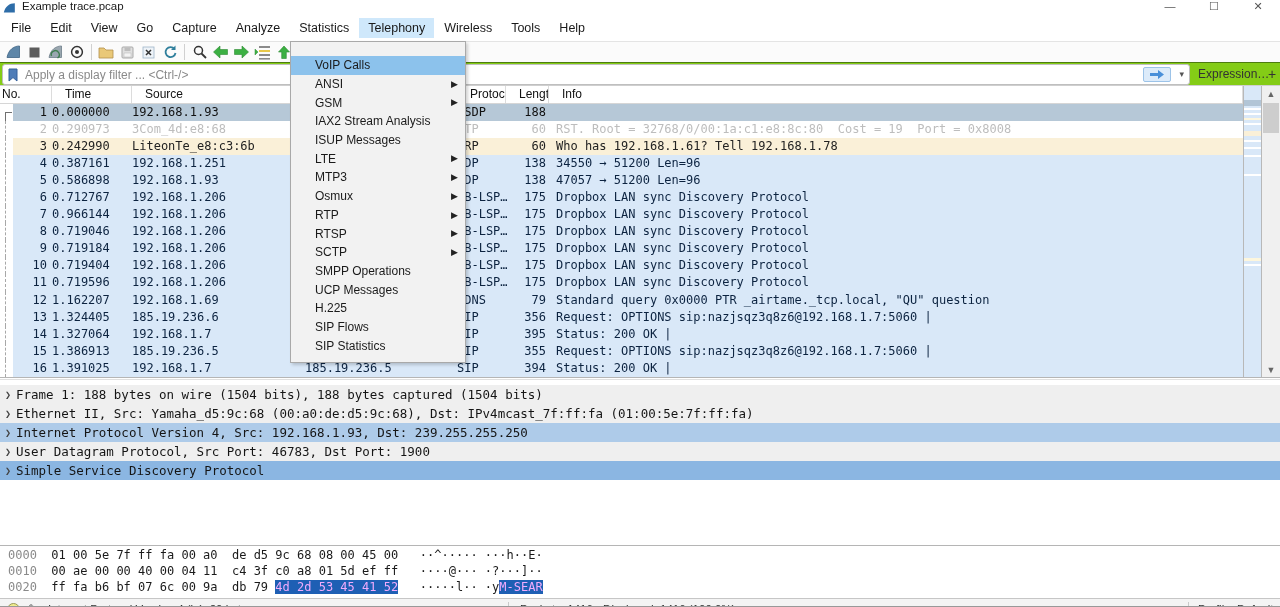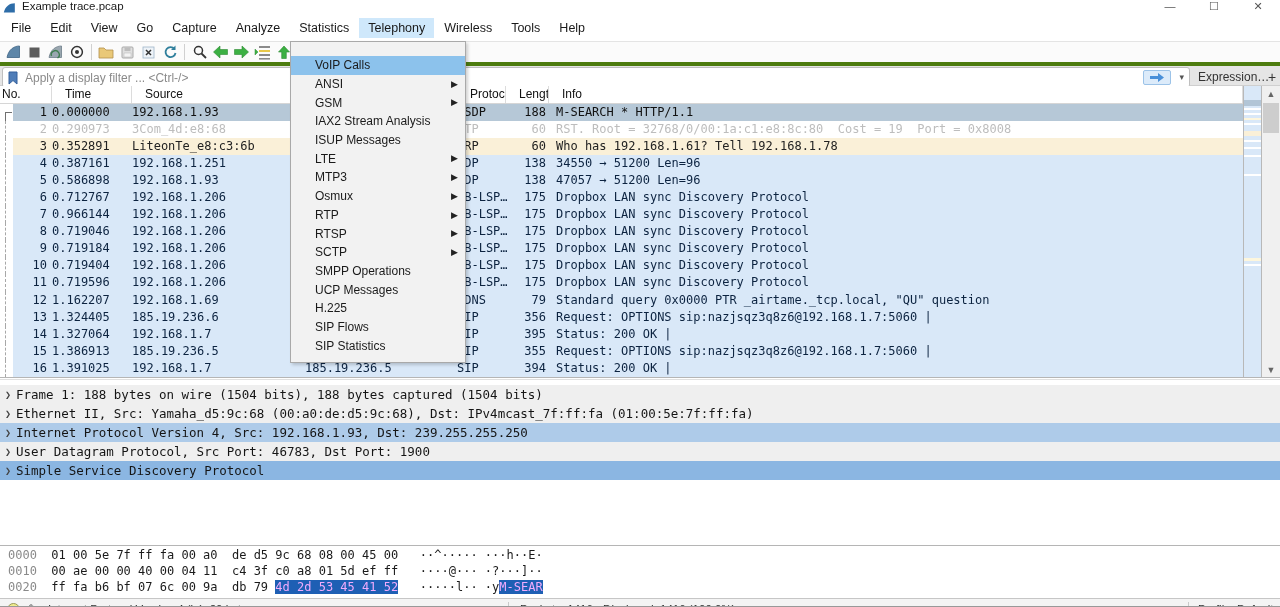--- a/index.html
+++ b/index.html
@@ -17,21 +17,21 @@
   #wincontrols .wc { width:44px; height:15px; text-align:center; font-size:11px; color:#555; line-height:13px; }
   
   #menubar { position:absolute; left:0; top:15px; width:1280px; height:26px; background:#fff; display:flex; align-items:center; padding-left:2px; }
   .mitem { font-size:12.5px; color:#1a1a1a; padding:3px 9px; margin-right:1px; }
   .mitem.active { background:#cfe8fb; }
   
   #toolbar { position:absolute; left:0; top:41px; width:1280px; height:21px; background:#fbfbfb; border-top:1px solid #e4e4e4; display:flex; align-items:center; padding-left:3px; }
   .tbtn { width:21px; height:19px; display:flex; align-items:center; justify-content:center; }
   .tsep { width:1px; height:16px; background:#d0d0d0; margin:0 4px; }
   
-  #filterbar { position:absolute; left:0; top:62px; width:1280px; height:24px; background:#e5e5e5; border-top:4px solid #4d7c0f; border-bottom:1px solid #cfcfcf; }
+  #filterbar { position:absolute; left:0; top:62px; width:1280px; height:24px; background:#84cc16; border-top:1px solid #4d7c0f; border-bottom:1px solid #cfcfcf; }
   #filterbox { position:absolute; left:2px; top:1px; width:1188px; height:21px; background:#fff; border:1px solid #bfbfbf; border-radius:3px; }
   #filterbox input { position:absolute; left:22px; top:1px; width:1110px; height:17px; border:none; outline:none; font-size:12px; color:#444; background:transparent; font-family:"Liberation Sans",sans-serif; }
   #filterbox input::placeholder { color:#8a8a8a; }
   .bookmark { position:absolute; left:4px; top:3px; }
   #applybtn { position:absolute; right:18px; top:2px; width:28px; height:15px; background:#dcebfa; border:1px solid #9cc3e8; border-radius:2px; display:flex; align-items:center; justify-content:center; }
   #applycaret { position:absolute; right:5px; top:4px; font-size:9px; color:#555; }
   #expression { position:absolute; left:1198px; top:4px; font-size:12px; color:#333; }
   #addfilter { position:absolute; left:1268px; top:3px; font-size:14px; color:#333; }
   
   #listpane { position:absolute; left:0; top:86px; width:1280px; height:292px; background:#fff; border-bottom:1px solid #b5b5b5; overflow:hidden; }
@@ -222,23 +222,23 @@
     <div id="listheader">
         <div class="hcell" style="width: 52px; padding-left: 2px;">No.</div>
         <div class="hcell" style="width: 80px;">Time</div>
         <div class="hcell" style="width: 173px;">Source</div>
         <div class="hcell" style="width: 152px;">Destination</div>
         <div class="hcell" style="width: 49px;">Protocol</div>
         <div class="hcell" style="width: 43px;">Length</div>
         <div class="hcell" style="flex: 1 1 0%;">Info</div>
       </div>
     <div id="listrows">
-        <div class="prow sel"><div class="gutter"><div class="corner"></div></div><div class="cells"><div class="c-no">1</div><div class="c-time">0.000000</div><div class="c-src">192.168.1.93</div><div class="c-dst"></div><div class="c-proto">SSDP</div><div class="c-len">188</div><div class="c-info">M-SEARCH * HTTP/1.1</div></div></div>
+        <div class="prow sel"><div class="gutter"><div class="corner"></div></div><div class="cells"><div class="c-no">1</div><div class="c-time">0.000000</div><div class="c-src">192.168.1.93</div><div class="c-dst"></div><div class="c-proto">SSDP</div><div class="c-len">188</div></div></div>
         <div class="prow ignored"><div class="gutter"><div class="dash"></div></div><div class="cells"><div class="c-no">2</div><div class="c-time">0.290973</div><div class="c-src">3Com_4d:e8:68</div><div class="c-dst"></div><div class="c-proto">STP</div><div class="c-len">60</div><div class="c-info">RST. Root = 32768/0/00:1a:c1:e8:8c:80  Cost = 19  Port = 0x8008</div></div></div>
-        <div class="prow arp"><div class="gutter"><div class="dash"></div></div><div class="cells"><div class="c-no">3</div><div class="c-time">0.352891</div><div class="c-src">LiteonTe_e8:c3:6b</div><div class="c-dst"></div><div class="c-proto">ARP</div><div class="c-len">60</div><div class="c-info">Who has 192.168.1.61? Tell 192.168.1.78</div></div></div>
+        <div class="prow arp"><div class="gutter"><div class="dash"></div></div><div class="cells"><div class="c-no">3</div><div class="c-time">0.242990</div><div class="c-src">LiteonTe_e8:c3:6b</div><div class="c-dst"></div><div class="c-proto">ARP</div><div class="c-len">60</div><div class="c-info">Who has 192.168.1.61? Tell 192.168.1.78</div></div></div>
         <div class="prow blue"><div class="gutter"><div class="dash"></div></div><div class="cells"><div class="c-no">4</div><div class="c-time">0.387161</div><div class="c-src">192.168.1.251</div><div class="c-dst"></div><div class="c-proto">UDP</div><div class="c-len">138</div><div class="c-info">34550 → 51200 Len=96</div></div></div>
         <div class="prow blue"><div class="gutter"><div class="dash"></div></div><div class="cells"><div class="c-no">5</div><div class="c-time">0.586898</div><div class="c-src">192.168.1.93</div><div class="c-dst"></div><div class="c-proto">UDP</div><div class="c-len">138</div><div class="c-info">47057 → 51200 Len=96</div></div></div>
         <div class="prow blue"><div class="gutter"><div class="dash"></div></div><div class="cells"><div class="c-no">6</div><div class="c-time">0.712767</div><div class="c-src">192.168.1.206</div><div class="c-dst"></div><div class="c-proto">DB-LSP…</div><div class="c-len">175</div><div class="c-info">Dropbox LAN sync Discovery Protocol</div></div></div>
         <div class="prow blue"><div class="gutter"><div class="dash"></div></div><div class="cells"><div class="c-no">7</div><div class="c-time">0.966144</div><div class="c-src">192.168.1.206</div><div class="c-dst"></div><div class="c-proto">DB-LSP…</div><div class="c-len">175</div><div class="c-info">Dropbox LAN sync Discovery Protocol</div></div></div>
         <div class="prow blue"><div class="gutter"><div class="dash"></div></div><div class="cells"><div class="c-no">8</div><div class="c-time">0.719046</div><div class="c-src">192.168.1.206</div><div class="c-dst"></div><div class="c-proto">DB-LSP…</div><div class="c-len">175</div><div class="c-info">Dropbox LAN sync Discovery Protocol</div></div></div>
         <div class="prow blue"><div class="gutter"><div class="dash"></div></div><div class="cells"><div class="c-no">9</div><div class="c-time">0.719184</div><div class="c-src">192.168.1.206</div><div class="c-dst"></div><div class="c-proto">DB-LSP…</div><div class="c-len">175</div><div class="c-info">Dropbox LAN sync Discovery Protocol</div></div></div>
         <div class="prow blue"><div class="gutter"><div class="dash"></div></div><div class="cells"><div class="c-no">10</div><div class="c-time">0.719404</div><div class="c-src">192.168.1.206</div><div class="c-dst"></div><div class="c-proto">DB-LSP…</div><div class="c-len">175</div><div class="c-info">Dropbox LAN sync Discovery Protocol</div></div></div>
         <div class="prow blue"><div class="gutter"><div class="dash"></div></div><div class="cells"><div class="c-no">11</div><div class="c-time">0.719596</div><div class="c-src">192.168.1.206</div><div class="c-dst"></div><div class="c-proto">DB-LSP…</div><div class="c-len">175</div><div class="c-info">Dropbox LAN sync Discovery Protocol</div></div></div>
         <div class="prow blue"><div class="gutter"><div class="dash"></div></div><div class="cells"><div class="c-no">12</div><div class="c-time">1.162207</div><div class="c-src">192.168.1.69</div><div class="c-dst"></div><div class="c-proto">MDNS</div><div class="c-len">79</div><div class="c-info">Standard query 0x0000 PTR _airtame._tcp.local, "QU" question</div></div></div>
         <div class="prow blue"><div class="gutter"><div class="dash"></div></div><div class="cells"><div class="c-no">13</div><div class="c-time">1.324405</div><div class="c-src">185.19.236.6</div><div class="c-dst"></div><div class="c-proto">SIP</div><div class="c-len">356</div><div class="c-info">Request: OPTIONS sip:nazjsqz3q8z6@192.168.1.7:5060 |</div></div></div>

